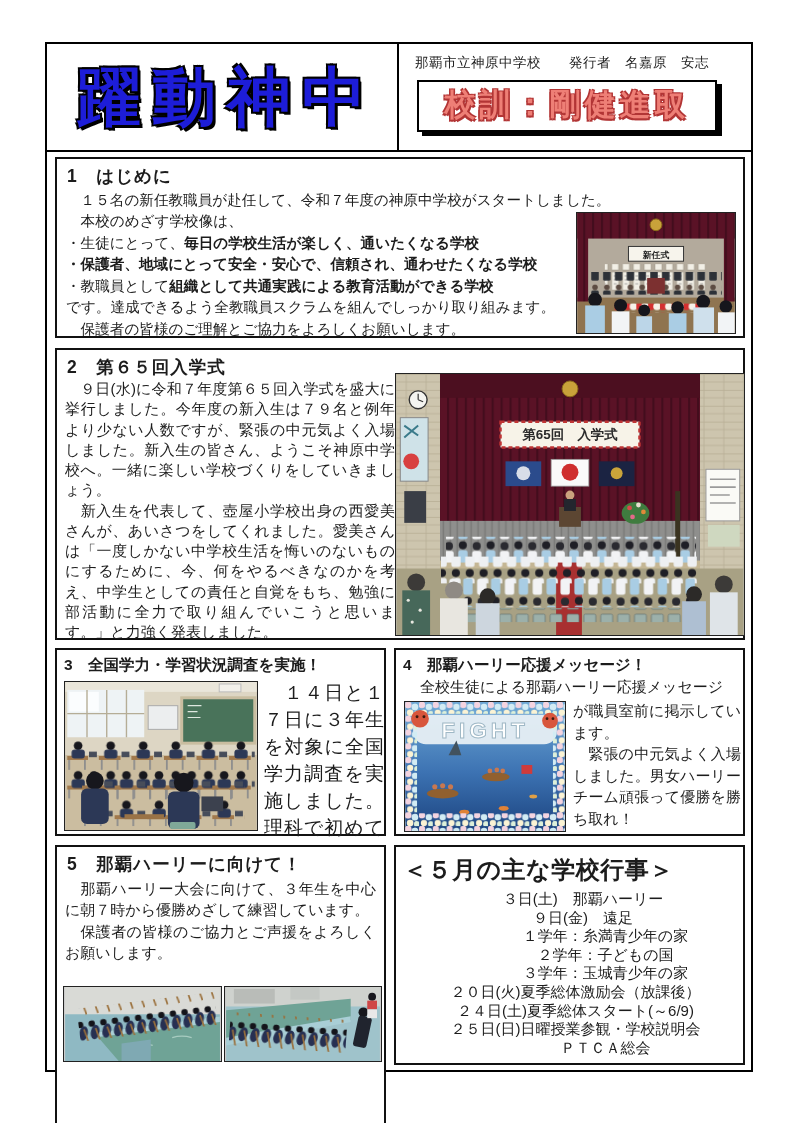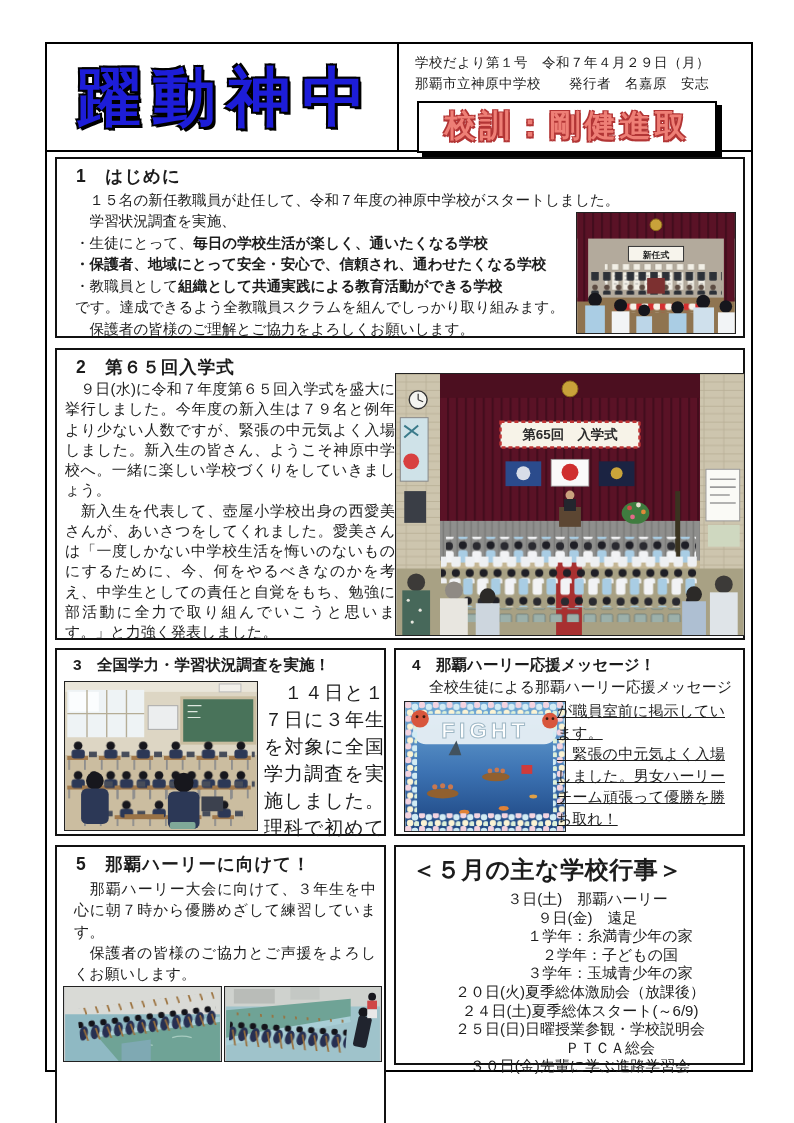--- a/index.html
+++ b/index.html
@@ -25,21 +25,21 @@
   .info-line { font-size:13.5px; line-height:1.55; letter-spacing:.5px; white-space:pre; }
   .motto-box {
     margin-top:6px; margin-left:2px; width:300px; background:#fff;
     border:2px solid #000; box-shadow:5px 4px 0 0 #000;
     text-align:center; padding:2px 0 4px;
     font-size:31px; font-weight:bold; letter-spacing:4px; white-space:nowrap;
     color:#ee7f76;
     text-shadow:1.5px 1.5px 0 #b23535,-1.5px -1.5px 0 #b23535,1.5px -1.5px 0 #b23535,-1.5px 1.5px 0 #b23535;
   }
 
-  .box { position:absolute; background:#fff; border:2px solid #111;padding-left:9px; }
+  .box { position:absolute; background:#fff; border:2px solid #111; }
   .s1 { left:55px; top:157px; width:690px; height:181px; }
   .s2 { left:55px; top:348px; width:690px; height:292px; }
   .s3 { left:55px; top:648px; width:331px; height:188px; }
   .s4 { left:394px; top:648px; width:351px; height:188px; }
   .s5 { left:55px; top:845px; width:331px; height:280px; }
   .s6 { left:394px; top:845px; width:351px; height:220px; }
 
   .sec-title { font-weight:bold; font-size:17.5px; margin:5px 0 2px 10px; letter-spacing:1px; white-space:nowrap; }
   .sec-title.small { font-size:15.5px; letter-spacing:0; margin-left:7px; }
 
@@ -50,21 +50,21 @@
 
   .photo { display:block; border:1px solid #222; background:#ccc; }
   .photo1 { position:absolute; right:7px; top:53px; }
   .photo2 { position:absolute; left:338px; top:23px; }
   .photo3 { position:absolute; left:7px; top:31px; }
   .photo4 { position:absolute; left:8px; top:51px; }
 
   .s2 .col { position:absolute; left:8px; top:29px; width:330px; font-size:15px; line-height:1.35; text-align:justify; }
   .s3 .txt3 { position:absolute; left:207px; top:30px; width:120px; font-size:19px; line-height:1.42; text-align:justify; }
   .s4 .lead { margin:1px 0 2px 9px; font-size:15px; white-space:nowrap; }
-  .s4 .txt4 { position:absolute; left:161px; top:50px; width:168px; font-size:15px; line-height:1.44; text-align:justify;text-decoration:underline; }
+  .s4 .txt4 { position:absolute; left:177px; top:50px; width:168px; font-size:15px; line-height:1.44; text-align:justify; }
   .s5 .txt { margin:0 8px; font-size:15px; line-height:1.42; text-align:justify; }
   .s5 .photos { position:absolute; left:6px; top:139px; display:flex; gap:2px; }
 
   .sched-title { font-weight:bold; font-size:24px; margin:7px 0 4px 7px; letter-spacing:.5px; white-space:nowrap; }
   .sched-item { font-size:15px; line-height:18.6px; margin-left:12px; white-space:pre;text-align:center; }
 </style>
 </head>
 <body>
 
 <svg width="0" height="0" style="position:absolute" aria-hidden="true">
@@ -134,31 +134,30 @@
 </svg>
 
 <div class="page">
 
   <div class="outer">
     <div class="header">
       <div class="title-cell">
         <div class="masthead">躍動神中</div>
       </div>
       <div class="info-cell">
-        <div class="info-line">学校だより第１号　令和７年４月２９日（月）</div>
         <div class="info-line">那覇市立神原中学校　　発行者　名嘉原　安志</div>
         <div class="motto-box">校訓：剛健進取</div>
       </div>
     </div>
   </div>
 
   <section class="box s1">
     <div class="sec-title">1　はじめに</div>
     <div class="txt">　１５名の新任教職員が赴任して、令和７年度の神原中学校がスタートしました。</div>
-    <div class="txt narrow">　学習状況調査を実施、</div>
+    <div class="txt narrow">　本校のめざす学校像は、</div>
     <div class="txt narrow"><span>・生徒にとって、</span><span class="b">毎日の学校生活が楽しく、通いたくなる学校</span></div>
     <div class="txt narrow b">・保護者、地域にとって安全・安心で、信頼され、通わせたくなる学校</div>
     <div class="txt narrow"><span>・教職員として</span><span class="b">組織として共通実践による教育活動ができる学校</span></div>
     <div class="txt narrow">です。達成できるよう全教職員スクラムを組んでしっかり取り組みます。</div>
     <div class="txt narrow">　保護者の皆様のご理解とご協力をよろしくお願いします。</div>
 
     <svg class="photo photo1" width="160" height="122" viewBox="0 0 160 122">
       <rect width="160" height="122" fill="#b3aa9c"></rect>
       <rect y="86" width="160" height="36" fill="#8f7450"></rect>
       <rect width="160" height="26" fill="url(#pCurtain)"></rect>
@@ -376,16 +375,15 @@
     <div class="sched-title">＜５月の主な学校行事＞</div>
     <div class="sched-item">　３日(土)　那覇ハーリー</div>
     <div class="sched-item">　９日(金)　遠足</div>
     <div class="sched-item">　　　　１学年：糸満青少年の家</div>
     <div class="sched-item">　　　　２学年：子どもの国</div>
     <div class="sched-item">　　　　３学年：玉城青少年の家</div>
     <div class="sched-item">２０日(火)夏季総体激励会（放課後）</div>
     <div class="sched-item">２４日(土)夏季総体スタート(～6/9)</div>
     <div class="sched-item">２５日(日)日曜授業参観・学校説明会</div>
     <div class="sched-item">　　　　ＰＴＣＡ総会</div>
-    <div class="sched-item">３０日(金)先輩に学ぶ進路学習会</div>
   </section>
 
 </div>
 
 </body></html>

